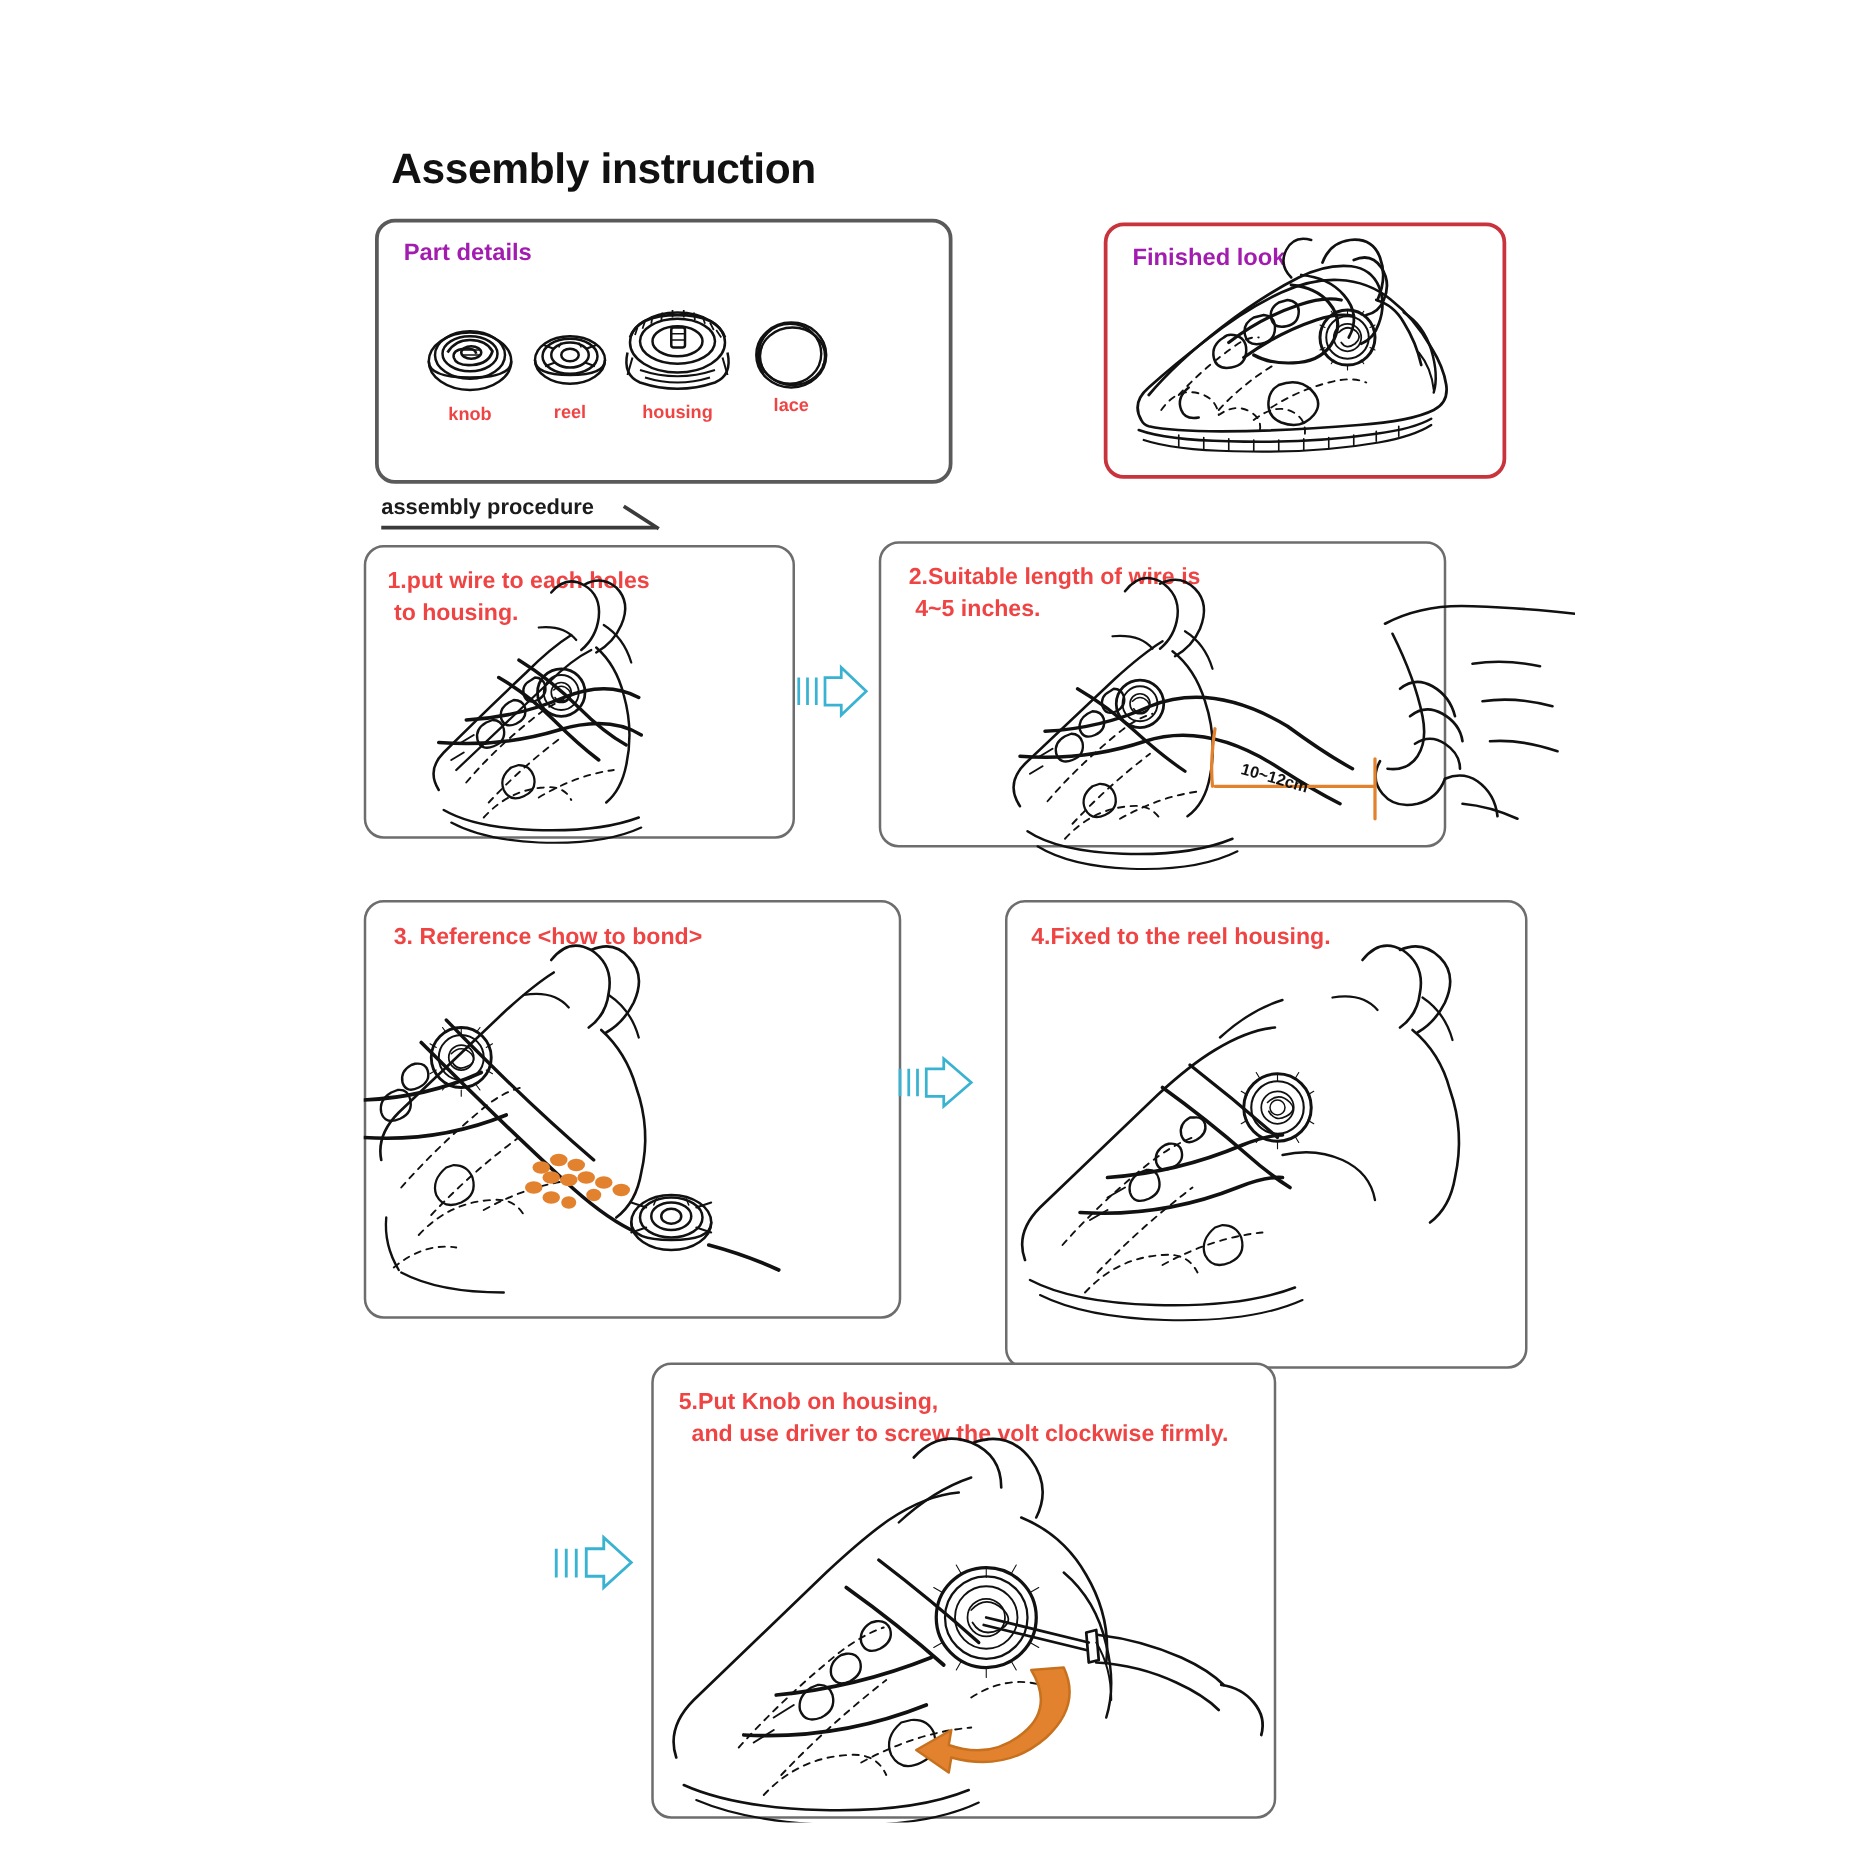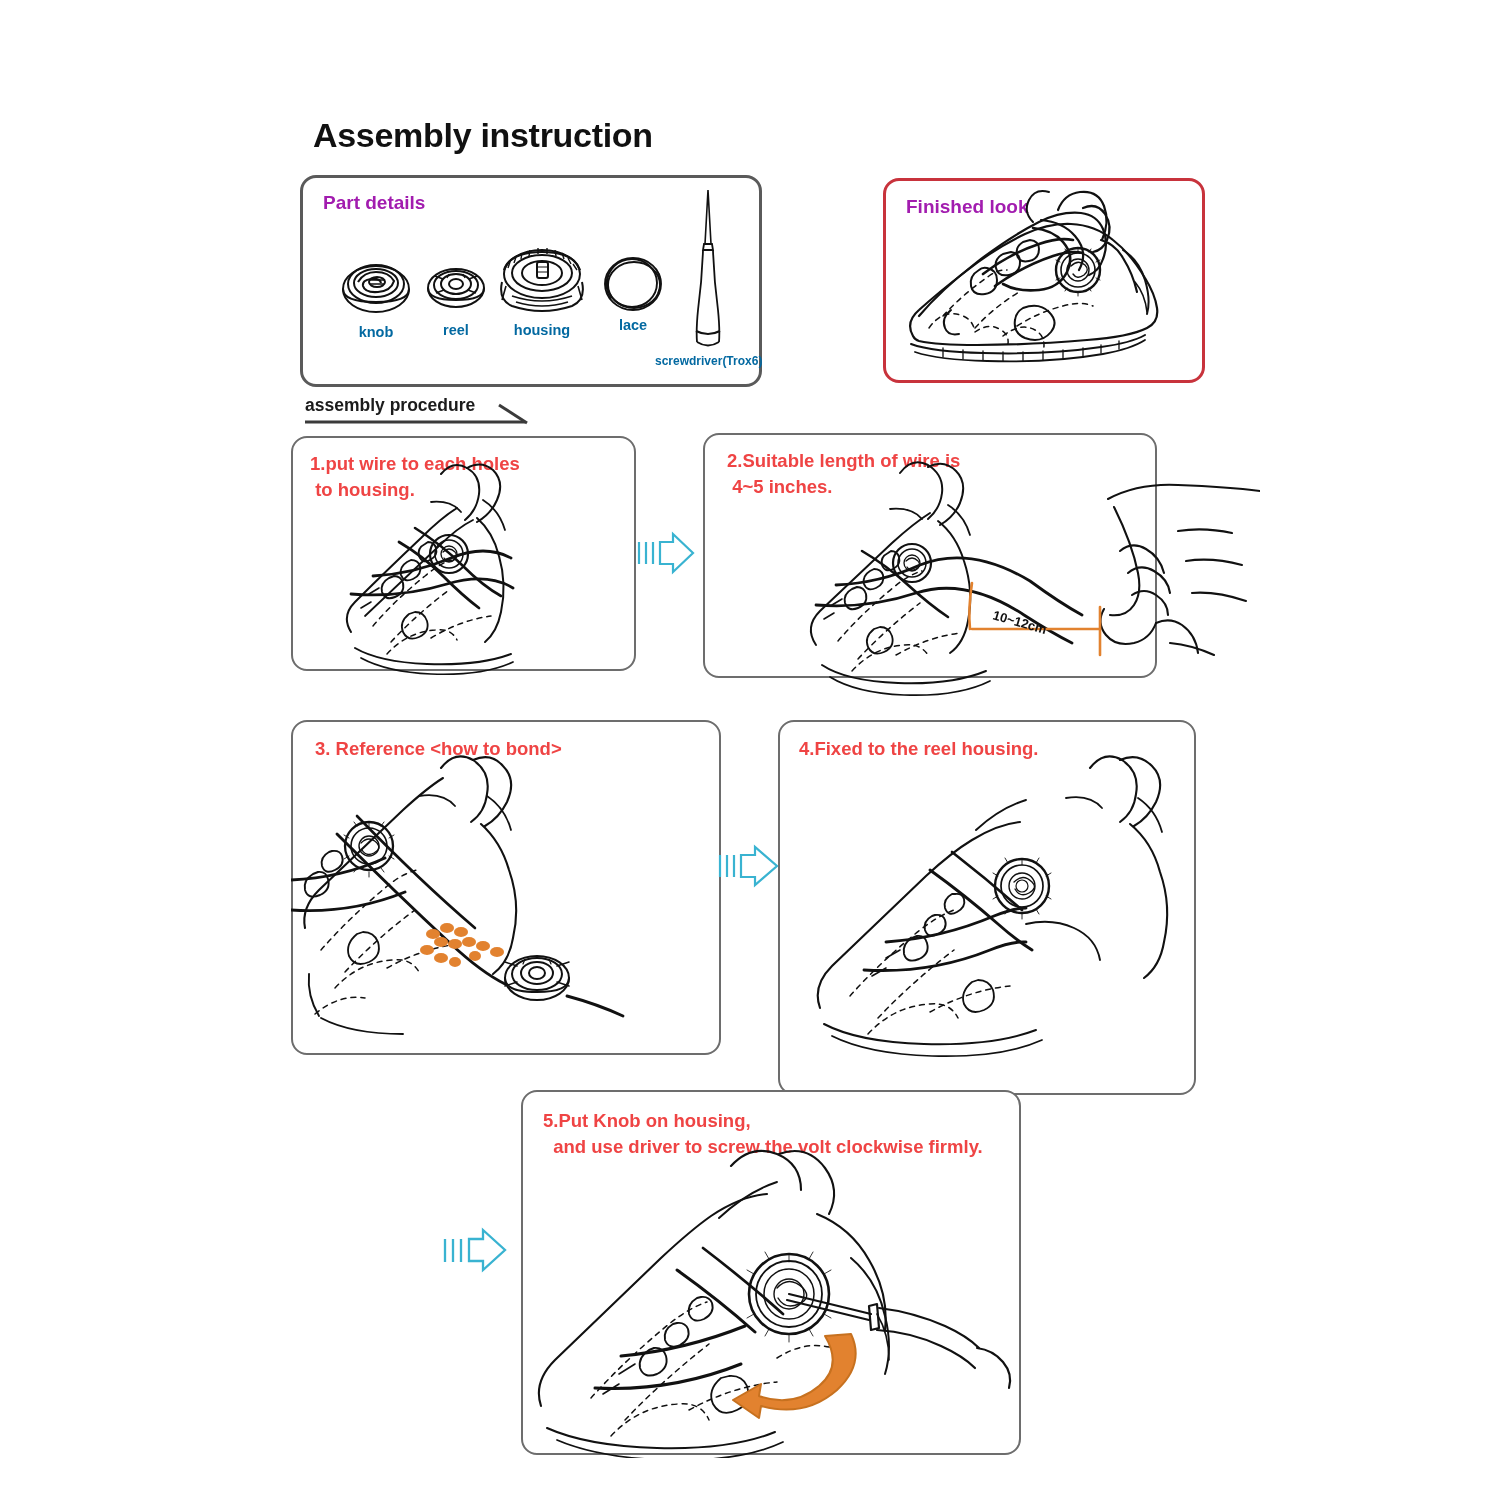--- a/index.html
+++ b/index.html
@@ -69,21 +69,21 @@
   #part-details-panel { left: 300px; top: 137px; width: 462px; height: 212px; }
   #part-details-label { left: 20px; top: 13px; }
 
   .part {
     position: absolute;
     text-align: center;
   }
   .part-caption {
     font-size: 14.5px;
     font-weight: bold;
-    color: #0369a1;
+    color: #ef4444;
     margin-top: 2px;
     white-space: nowrap;
   }
   .part-art { display:block; margin: 0 auto; }
 
   
   #finished-panel { left: 883px; top: 140px; width: 322px; height: 205px; }
   #finished-label { left: 20px; top: 14px; }
 
   
@@ -107,21 +107,21 @@
   
   #step1-panel { left: 291px; top: 398px; width: 345px; height: 235px; }
   #step1-label { left: 17px; top: 13px; }
 
   #step2-panel { left: 703px; top: 395px; width: 454px; height: 245px; }
   #step2-label { left: 22px; top: 13px; }
 
   #step3-panel { left: 291px; top: 682px; width: 430px; height: 335px; }
   #step3-label { left: 22px; top: 14px; }
 
-  #step4-panel { left: 778px; top: 682px; width: 418px; height: 375px; }
+  #step4-panel { left: 804px; top: 682px; width: 418px; height: 375px; }
   #step4-label { left: 19px; top: 14px; }
 
   #step5-panel { left: 521px; top: 1052px; width: 500px; height: 365px; }
   #step5-label { left: 20px; top: 16px; }
 
   
   .art {
     position: absolute;
     pointer-events: none;
   }
@@ -204,33 +204,20 @@
           <ellipse cx="33" cy="31" rx="28" ry="26"></ellipse>
           <ellipse cx="32" cy="30" rx="25" ry="24"></ellipse>
           <ellipse cx="34" cy="32" rx="26" ry="23"></ellipse>
           <path d="M8 22 q-5 12 3 24" stroke-width="1.4"></path>
           <path d="M58 40 q6 -12 -2 -24" stroke-width="1.4"></path>
         </g>
       </svg>
       <div class="part-caption">lace</div>
     </div>
 
-    <div class="part" style="left:352px; top:8px; width:106px;">
-      <svg class="part-art" width="40" height="170" viewBox="0 0 40 170">
-        <g fill="none" stroke="#111" stroke-width="1.8">
-          <path d="M20 4 L17 58 L23 58 Z" stroke-width="1.6"></path>
-          <path d="M16 58 h8 l1 6 h-10 z"></path>
-          <path d="M15 64 q-1 30 -5 60 q-2 20 -1 32"></path>
-          <path d="M25 64 q1 30 5 60 q2 20 1 32"></path>
-          <path d="M9 156 q11 7 22 0"></path>
-          <path d="M8 145 q12 6 24 0" stroke-width="2.2"></path>
-        </g>
-      </svg>
-      <div class="part-caption" style="font-size:12px; margin-top:-2px;">screwdriver(Trox6)</div>
-    </div>
   </div>
 
   <div id="finished-panel" class="panel panel-red">
     <div id="finished-label" class="panel-label">Finished look</div>
   </div>
   <svg id="finished-art" class="art" viewBox="0 0 322 208">
     <g fill="none" stroke="#111" stroke-width="2.2" stroke-linecap="round" stroke-linejoin="round">
 
       <path d="M30 158 q-8 -14 6 -26 q20 -18 46 -38 q30 -24 60 -38 q24 -11 46 -10 q24 1 42 16 q18 14 32 38 q10 16 12 30 q2 14 -10 20 q-18 9 -60 12 q-60 5 -110 5 q-40 0 -58 -4 q-4 -1 -6 -5z"></path>
       <path d="M28 166 q22 8 72 9 q64 2 118 -6 q30 -4 44 -12" stroke-width="2"></path>

